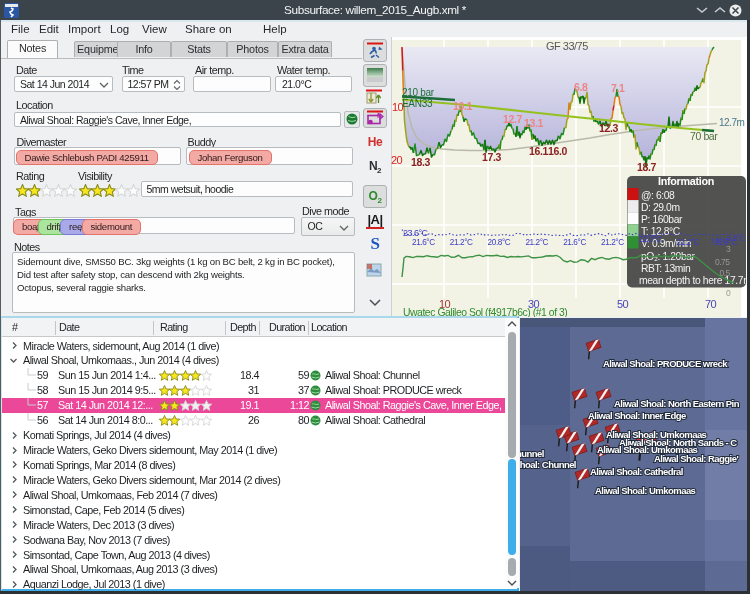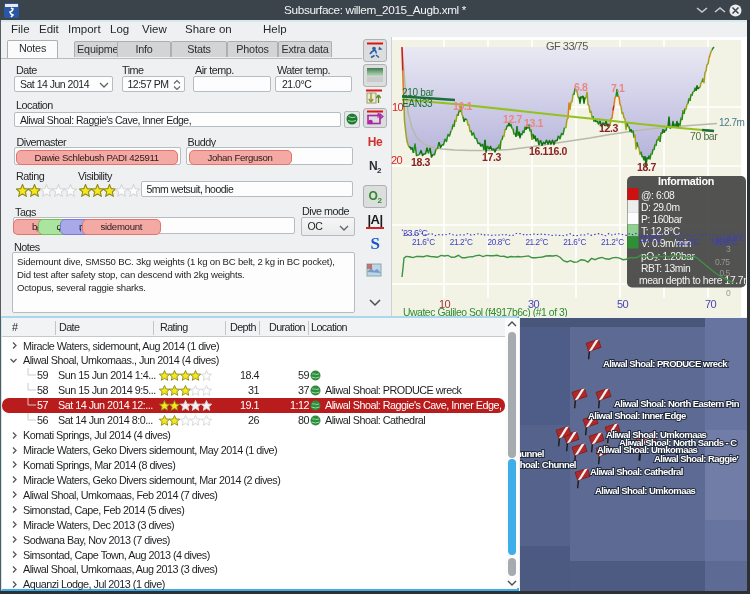--- a/index.html
+++ b/index.html
@@ -11,34 +11,34 @@
 
 #menubar { left:0; top:22px; width:750px; height:15px; background:#eff0f1; font-size:11.5px; color:#25292c; letter-spacing:0; }
 #menubar span { position:absolute; top:1px; }
 
 .tab { position:absolute; top:41px; height:16px; background:#d2d4d5; border:1px solid #adafb1; border-bottom:none; border-radius:2px 2px 0 0; font-size:10.8px; color:#2b2e30; text-align:center; line-height:15px; letter-spacing:-0.2px; }
 .tab.sel { background:#fbfbfb; top:40px; height:18px; z-index:2; }
 #tabline { left:1px; top:57.5px; width:361px; height:1px; background:#b9bbbd; }
 
 .lbl { position:absolute; font-size:10.8px; color:#252729; }
 .inp { position:absolute; background:#fdfdfd; border:1px solid #b6bcc0; border-radius:2px; font-size:10.5px; color:#1d1f21; }
-.pill { position:absolute; border-radius:5px; font-size:9.6px; color:#2a1a1a; padding:0 18px; line-height:13.5px; letter-spacing:-0.3px; }
+.pill { position:absolute; border-radius:5px; font-size:9.6px; color:#2a1a1a; padding:0 8px; line-height:13.5px; letter-spacing:-0.3px; }
 .pink { background:#f3a9a4; border:1px solid #e4736c; }
 .green { background:#abe49e; border:1px solid #6cc45a; }
 .blue { background:#a9a9ea; border:1px solid #7a7ad8; }
 
 .tbtn { position:absolute; left:363px; width:24px; border-radius:2px; }
 .tbtn.pressed { background:#dcdddd; border:1px solid #adb1b4; border-radius:3px; }
 
 #list { left:1px; top:316px; width:518px; height:275px; background:#fff; border-right:2px solid #3daee9; border-bottom:2px solid #3daee9; border-top:2px solid #a9d7eb; border-left:1px solid #cde5f0; }
 #lheader { position:absolute; left:0; top:0; width:503px; height:19px; background:#f2f3f4; border-bottom:1px solid #c6c8ca; font-size:10.8px; color:#232629; letter-spacing:-0.6px; }
 #lheader span { position:absolute; top:3px; }
 #lheader i { position:absolute; top:3px; width:1px; height:14px; background:#c3c5c7; }
 .row { position:absolute; left:0; width:503px; height:14.93px; font-size:10.8px; color:#1d2023; white-space:nowrap; }
-.row.sel { background:#b91c1c; color:#fff;border-radius:7px; }
+.row.sel { background:#ec4899; color:#fff; }
 .rnum { position:absolute; width:30px; left:16px; text-align:right; top:1.5px; }
 .rdate { position:absolute; left:56px; top:1.5px; }
 .rdepth { position:absolute; width:50px; left:207px; text-align:right; top:1.5px; }
 .rdur { position:absolute; width:50px; left:257px; text-align:right; top:1.5px; }
 .rloc { position:absolute; left:323px; top:1.5px; width:180px; overflow:hidden; white-space:nowrap; }
 .gtxt { position:absolute; left:21px; top:1.5px; }
 
 #sbar { position:absolute; left:503px; top:0; width:14px; height:270px; background:#fcfcfc; }
 
 #map { left:520px; top:318px; width:227px; height:273px; overflow:hidden; }
@@ -484,20 +484,21 @@
       <span class="gtxt">Aliwal Shoal, Umkomaas., Jun 2014 (4 dives)</span>
     </div>
 <svg class="abs" style="left:7px;top:37.9px" width="9" height="9">
       <path d="M1.5 3 l3 3 3-3" stroke="#51585e" stroke-width="1.3" fill="none"></path>
     </svg>
 <div class="row" style="top:49.86px">
       <span class="rnum">59</span>
       <span class="rdate">Sun 15 Jun 2014 1:4...</span>
       <span class="rdepth">18.4</span>
       <span class="rdur">59</span>
+      <span class="rloc">Aliwal Shoal: Chunnel</span>
     </div>
 <svg class="abs" style="left:25px;top:49.9px" width="10" height="15">
       <path d="M1 0 V7 H9" stroke="#c9ccce" stroke-width="1" fill="none"></path>
     </svg>
     <svg class="abs" style="left:157.0px;top:51.9px" width="11" height="11">
       <path d="M6,0.5 L7.6,4.3 L11.7,4.6 L8.6,7.3 L9.5,11.3 L6,9.2 L2.5,11.3 L3.4,7.3 L0.3,4.6 L4.4,4.3 Z" transform="scale(0.9166666666666666)" fill="#f8e71c" stroke="#8a8a20" stroke-width="1"></path>
     </svg>
     <svg class="abs" style="left:167.4px;top:51.9px" width="11" height="11">
       <path d="M6,0.5 L7.6,4.3 L11.7,4.6 L8.6,7.3 L9.5,11.3 L6,9.2 L2.5,11.3 L3.4,7.3 L0.3,4.6 L4.4,4.3 Z" transform="scale(0.9166666666666666)" fill="#f8e71c" stroke="#8a8a20" stroke-width="1"></path>
     </svg>

